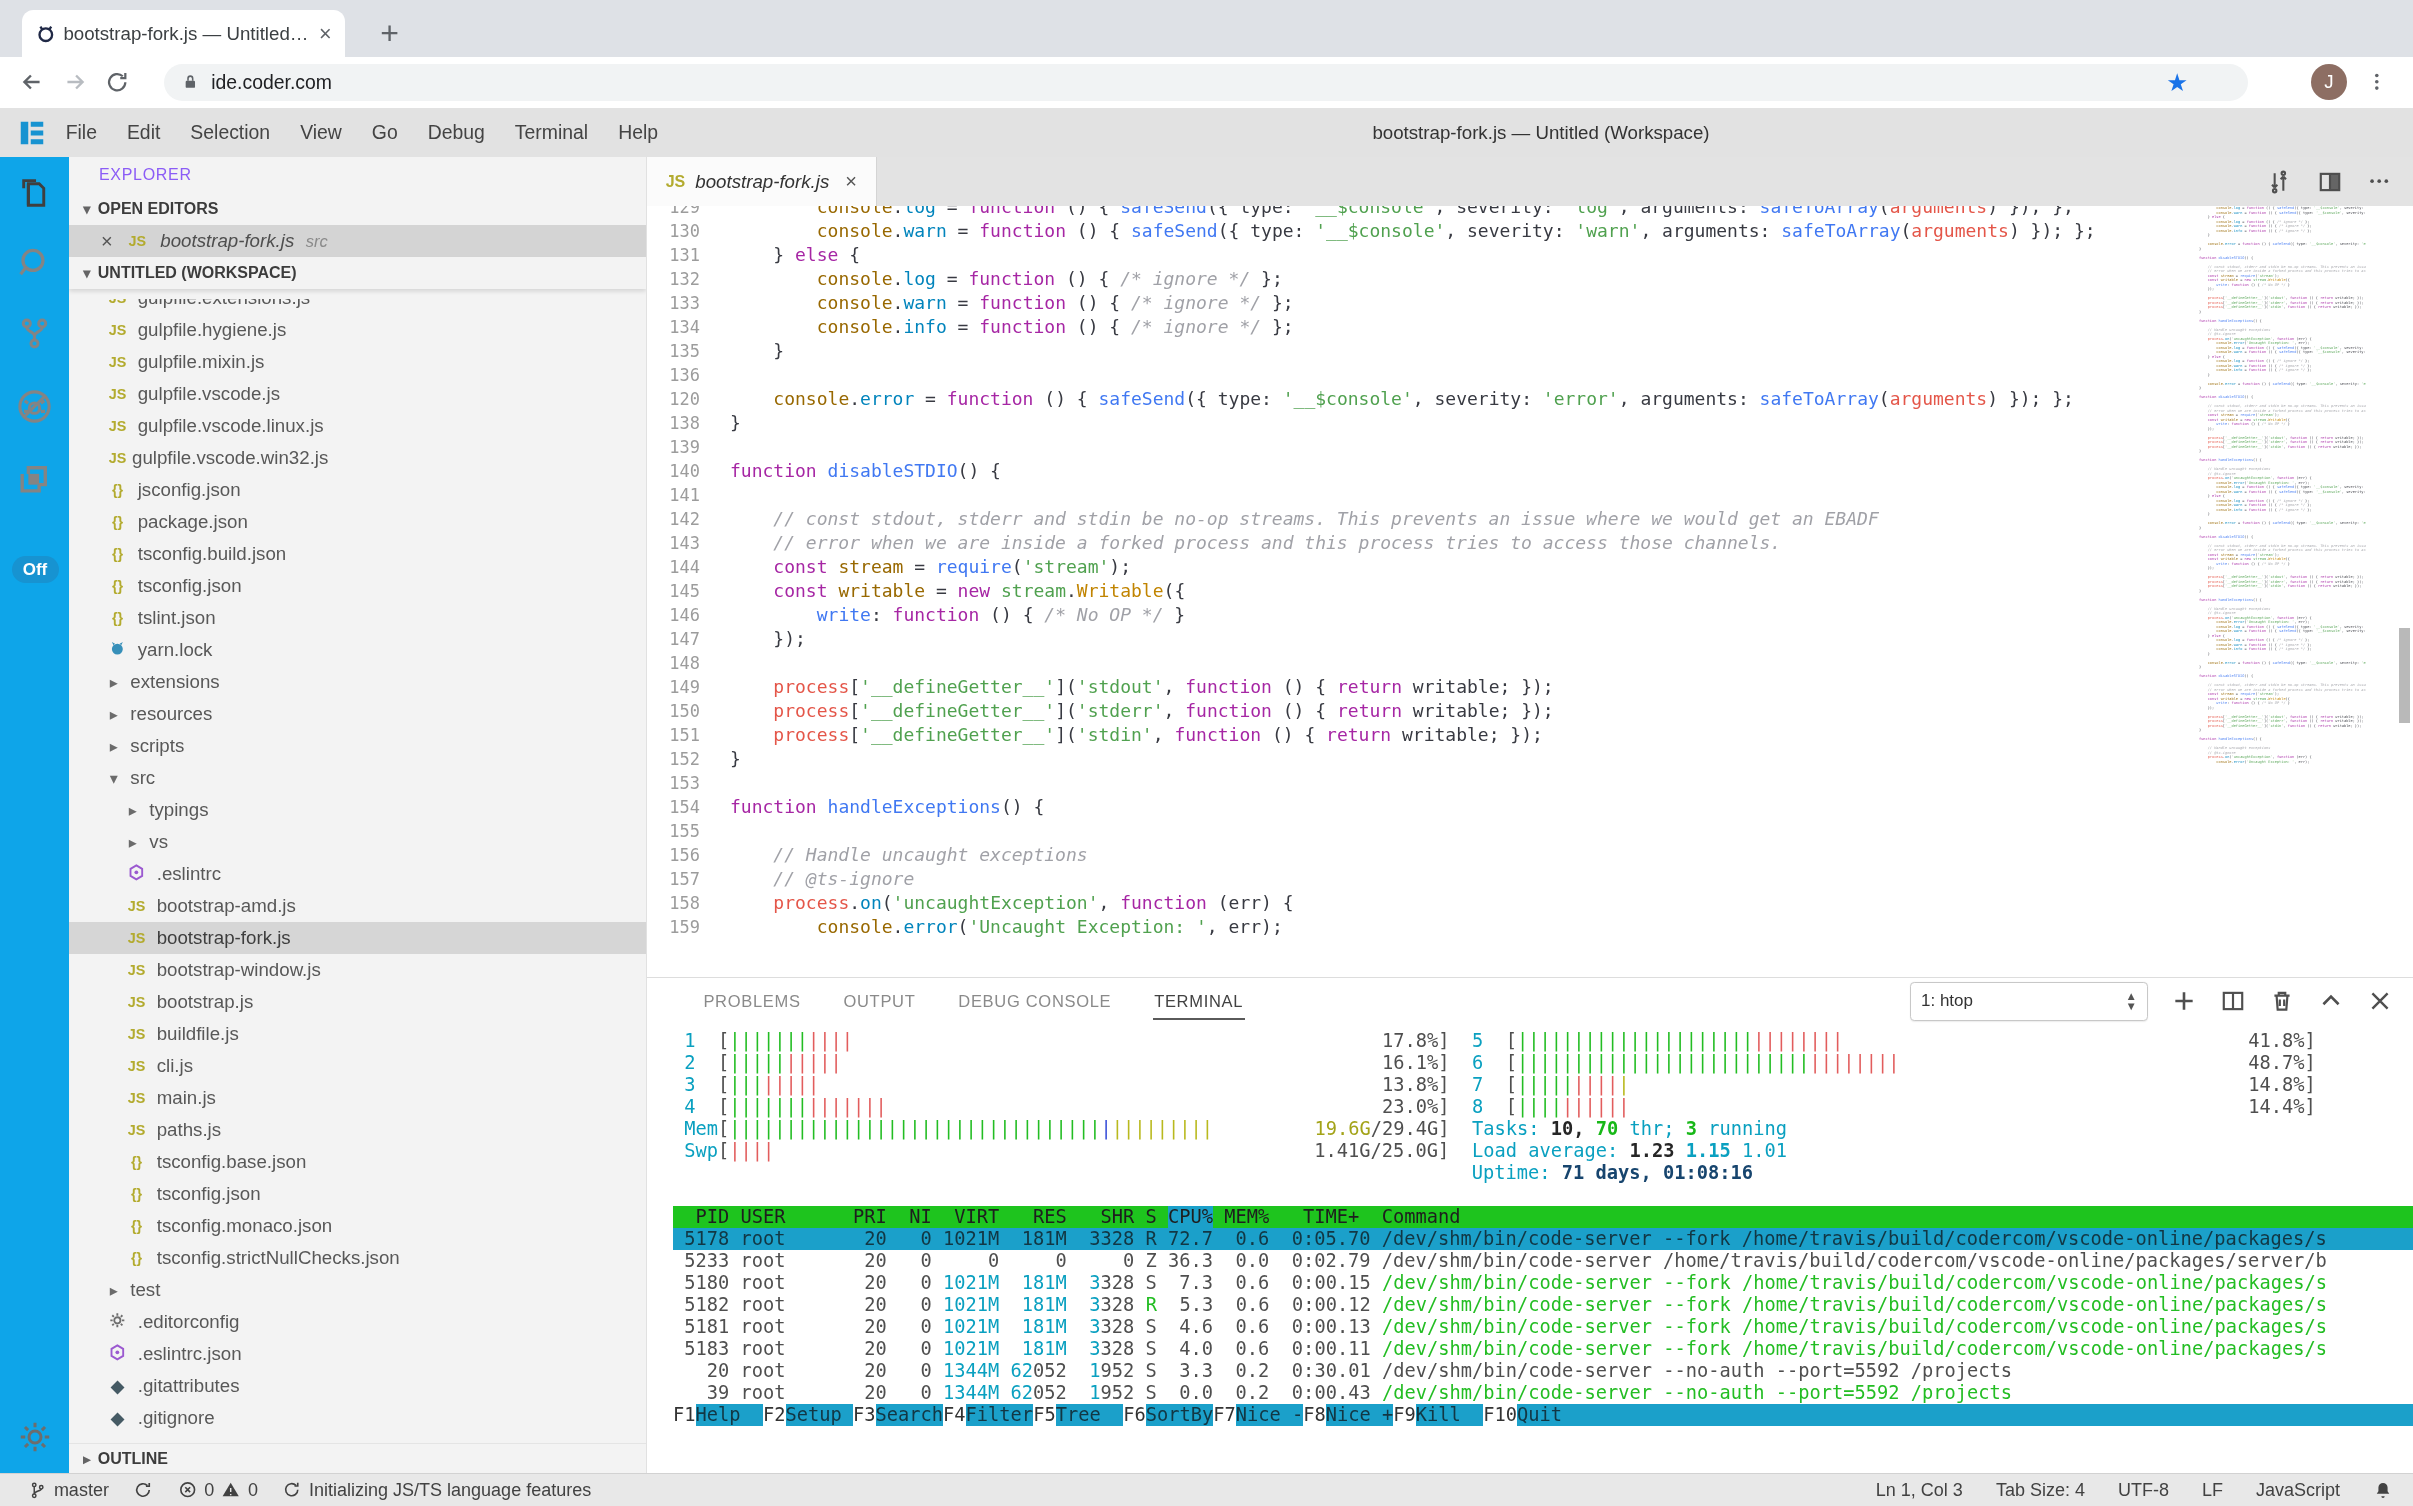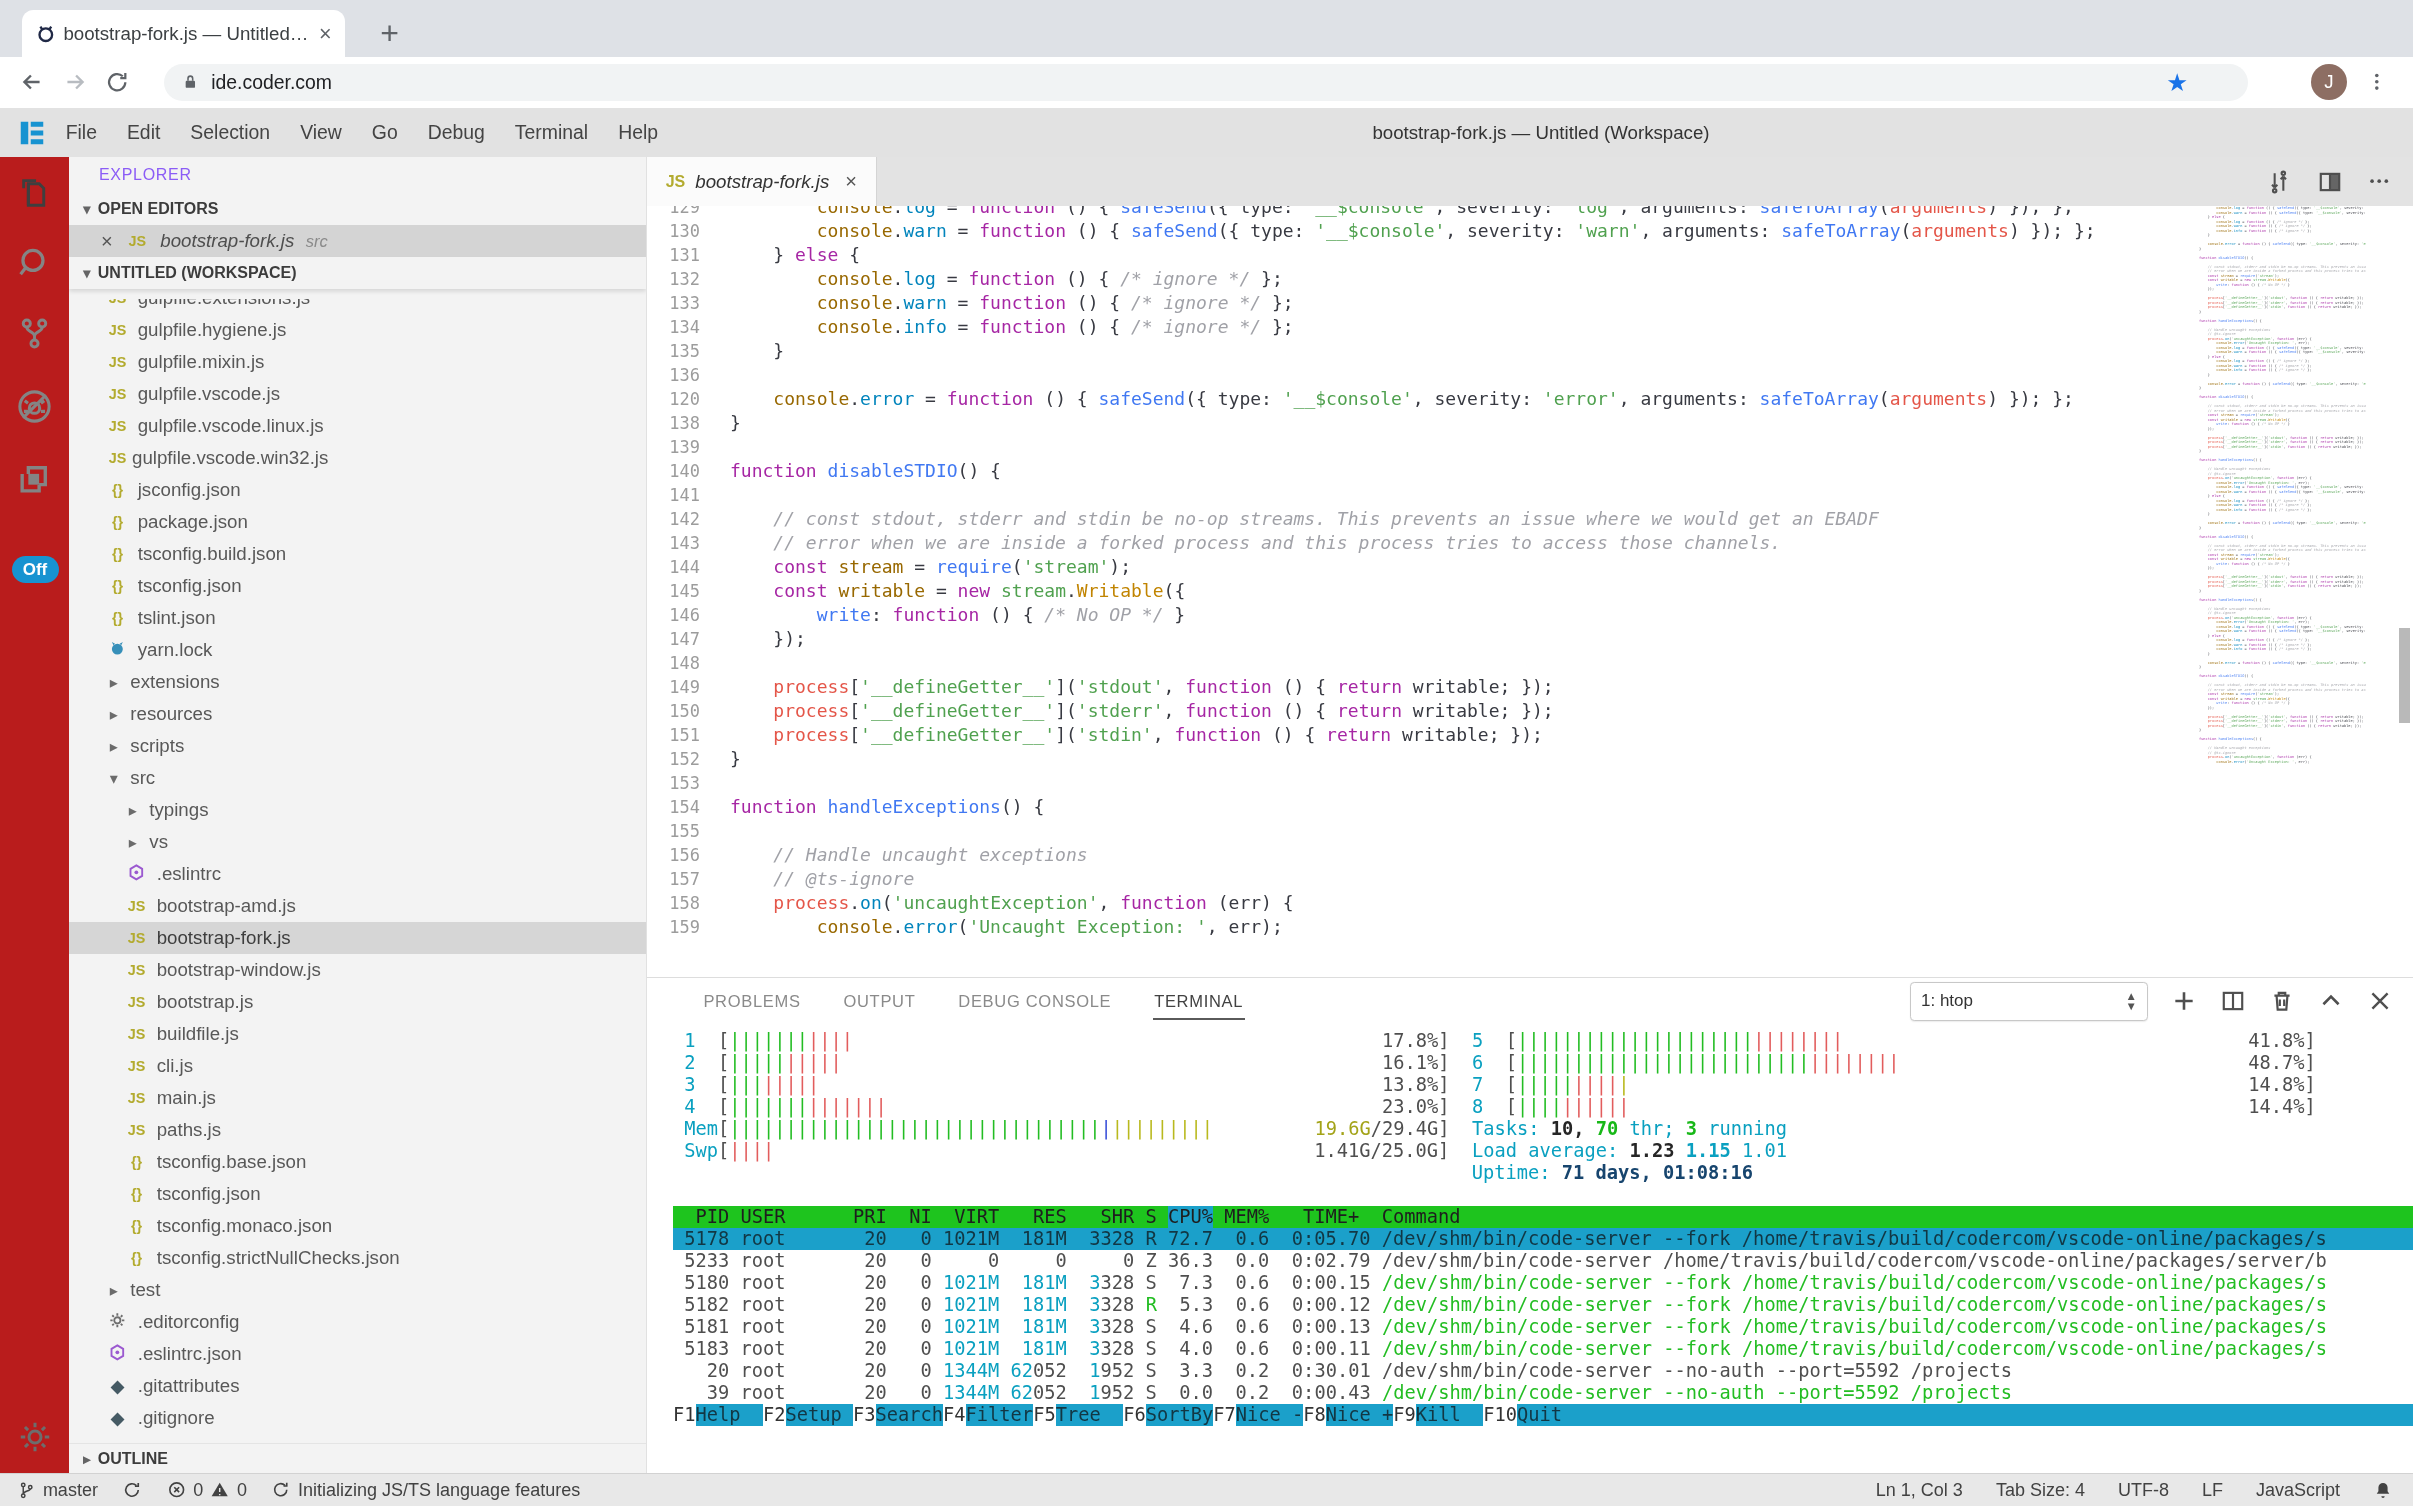--- a/index.html
+++ b/index.html
@@ -28,21 +28,21 @@
 
   
   .titlebar{position:absolute;left:0;top:108px;right:0;height:49px;background:#e2e2e2;display:flex;align-items:center;}
   .vslogo{width:30px;height:30px;margin:0 18.7px 0 17px;}
   .menu{display:flex;gap:30px;font-size:19.4px;color:#444;}
   .menu span{cursor:default;}
   .wintitle{position:absolute;left:1541px;top:0;height:49px;transform:translateX(-50%);
             display:flex;align-items:center;font-size:18.7px;color:#333;white-space:nowrap;}
 
   
-  .activity{position:absolute;left:0;top:157px;width:69px;bottom:33px;background:#b91c1c;}
+  .activity{position:absolute;left:0;top:157px;width:69px;bottom:33px;background:#0ea5e9;}
   .act-icon{position:absolute;left:13px;width:43px;height:43px;display:flex;align-items:center;justify-content:center;color:#848484;}
   .act-icon.active{color:#3f3f3f;}
   .off-badge{position:absolute;left:11.5px;top:399px;width:47px;height:27px;background:#1793d1;border-radius:13.7px;
              color:#fff;font-size:17px;font-weight:bold;display:flex;align-items:center;justify-content:center;}
   .act-gear{position:absolute;left:13px;bottom:14.4px;width:43px;height:43px;display:flex;align-items:center;justify-content:center;color:#6d6d6d;}
 
   
   .sidebar{position:absolute;left:69px;top:157px;width:578px;bottom:33px;background:#f3f3f3;overflow:hidden;border-right:0.7px solid #e1e1e1;box-sizing:border-box;}
   .sb-title{height:36px;display:flex;align-items:center;padding-left:30px;font-size:16px;color:#8b5cf6;letter-spacing:0.7px;}
   .sec-head{height:32px;display:flex;align-items:center;padding-left:7.2px;font-size:16px;font-weight:bold;color:#3c3c3c;}
@@ -101,21 +101,21 @@
   .r{color:#e25d5d;} .y{color:#b9b91e;} .b{color:#3a50d9;}
   .ol{color:#a3a318;} .nb{color:#17456e;font-weight:bold;}
   .tl.hdr{background:#1ec41e;} .h{color:#1e1e1e;} .hc{background:#1ba0ca;color:#1e1e1e;}
   .hx{flex:1;background:#1ec41e;}
   .tl.sel{background:#1ba0ca;} .s{color:#123744;} .sx{flex:1;background:#1ba0ca;}
   .fk{color:#333;} .fl{background:#1ba0ca;color:#123744;} .flx{flex:1;background:#1ba0ca;}
 
   
   .statusbar{position:absolute;left:0;right:0;bottom:0;height:33px;background:#e8e8e8;border-top:0.7px solid #d2d2d2;
              box-sizing:border-box;display:flex;align-items:center;font-size:18px;color:#424242;}
-  .sb-left{display:flex;align-items:center;gap:24.4px;padding-left:17px;}
+  .sb-left{display:flex;align-items:center;gap:24.4px;padding-left:28px;}
   .sb-right{margin-left:auto;display:flex;align-items:center;gap:33px;padding-right:20px;}
   .sb-item{display:flex;align-items:center;gap:7.2px;}
 </style>
 </head>
 <body>
 
 <div id="app">
 
   <div class="tabstrip">
     <div class="btab">

